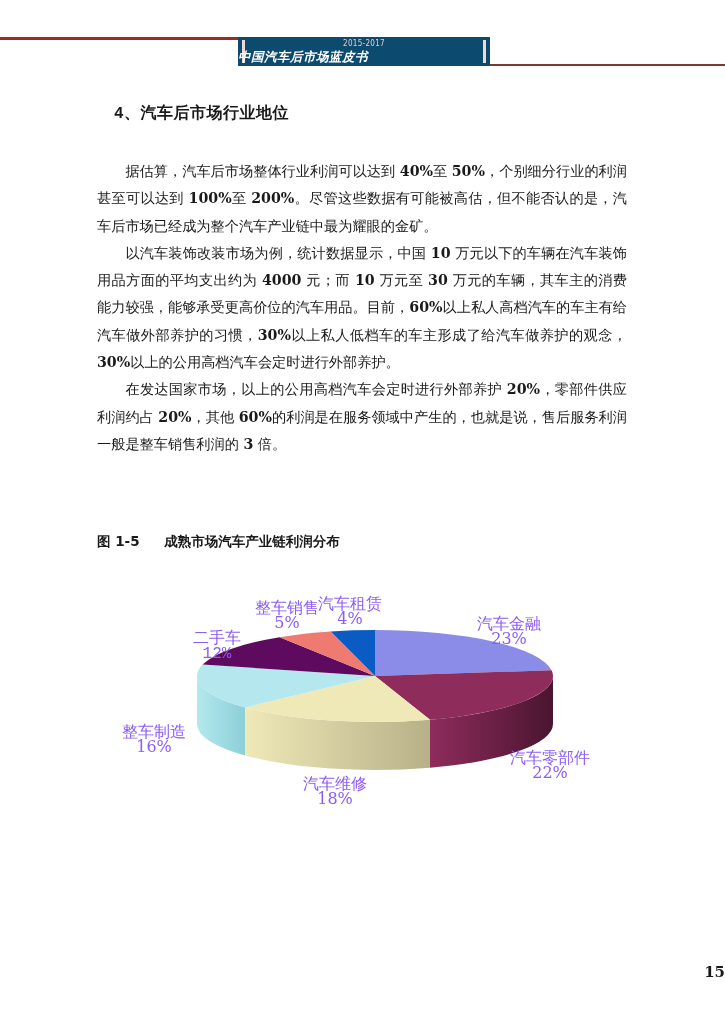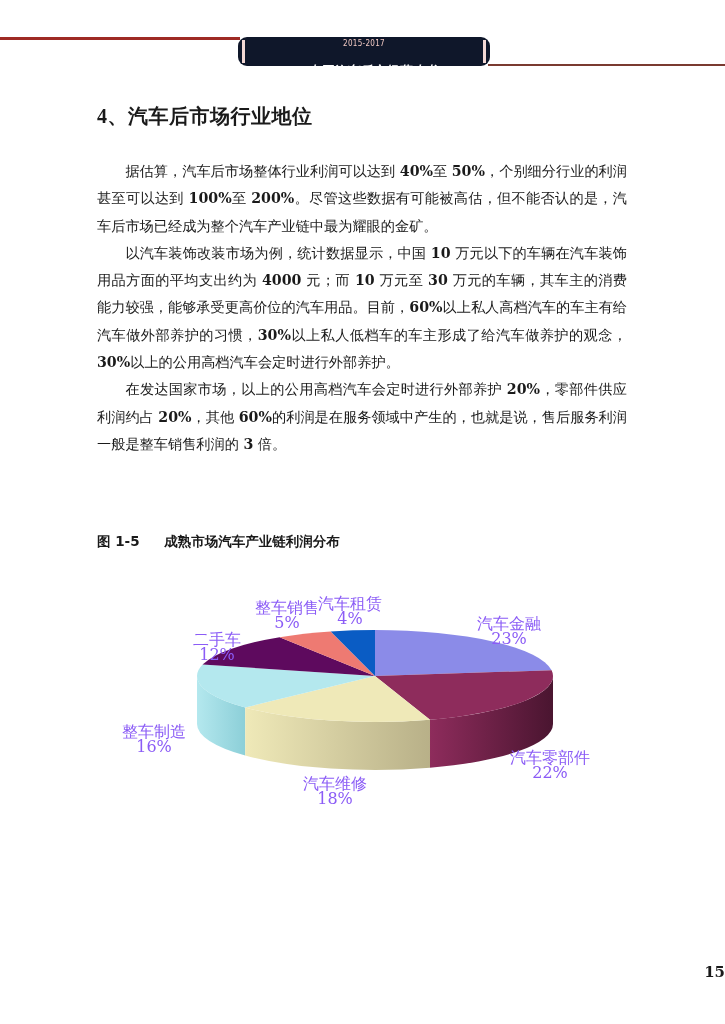--- a/index.html
+++ b/index.html
@@ -1,30 +1,30 @@
 <!DOCTYPE html>
 <html><head>
 <meta charset="utf-8">
 <style>
   * { margin: 0; padding: 0; box-sizing: border-box; }
   html, body { width: 725px; height: 1024px; background: #ffffff; overflow: hidden; }
   body { position: relative; font-family: "DejaVu Serif", "Liberation Serif", serif; color: #1a1a1a; }
 
   .hdr-line-left { position: absolute; left: 0; top: 37px; width: 240px; height: 3px; background: #9e2a24; }
   .hdr-line-right { position: absolute; left: 488px; top: 64px; width: 237px; height: 2px; background: #7a3a30; }
-  .hdr-box { position: absolute; left: 238px; top: 37px; width: 252px; height: 29px; background: #0f172a; border-radius: 9px; }
+  .hdr-box { position: absolute; left: 238px; top: 37px; width: 252px; height: 29px; background: #0c4a6e; }
   .hdr-bar-l { position: absolute; left: 4px; top: 3px; width: 3px; height: 23px; background: #f3d9d5; }
   .hdr-bar-r { position: absolute; right: 4px; top: 3px; width: 3px; height: 23px; background: #f3d9d5; }
   .hdr-year { position: absolute; left: 0; width: 100%; top: 2px; text-align: center; color: #f1c9c3;
     font-family: "DejaVu Sans Condensed", "DejaVu Sans", sans-serif; font-size: 8px; letter-spacing: 0.3px; }
-  .hdr-title { position: absolute; left: 8px; width: 100%; top: 12px; text-align: center; color: #ffffff;
-    font-family: "DejaVu Sans", sans-serif; font-weight: bold; font-style: italic; font-size: 12.5px; letter-spacing: 0.5px; margin-top: 14px; }
+  .hdr-title { position: absolute; left: 0; width: 100%; top: 12px; text-align: left; color: #ffffff;
+    font-family: "DejaVu Sans", sans-serif; font-weight: bold; font-style: italic; font-size: 12.5px; letter-spacing: 0.5px; }
 
-  .section-title { position: absolute; left: 97px; top: 103px; font-size: 20px; font-weight: bold;
-    font-family: Liberation Serif, serif; letter-spacing: 0.5px; }
+  .section-title { position: absolute; left: 114px; top: 103px; font-size: 16px; font-weight: bold;
+    font-family: Liberation Mono, monospace; letter-spacing: 0.5px; }
 
   .body-text { position: absolute; left: 97px; top: 158px; width: 530px; font-size: 14.2px; line-height: 27.3px;
     font-family: "DejaVu Serif", serif; text-align: justify; }
   .body-text p { text-indent: 2em; }
   .body-text b { font-weight: bold; }
 
   .fig-caption { position: absolute; left: 97px; top: 533px; font-size: 13.5px; font-weight: bold;
     font-family: "DejaVu Sans", sans-serif; }
   .fig-caption .fig-num { margin-right: 20px; }
 
@@ -113,21 +113,21 @@
       <div>22%</div>
     </div>
     <div class="pie-label" style="left: 205px; top: 186px;">
       <div>汽车维修</div>
       <div>18%</div>
     </div>
     <div class="pie-label" style="left: 24px; top: 134px;">
       <div>整车制造</div>
       <div>16%</div>
     </div>
-    <div class="pie-label" style="left: 87px; top: 42px;">
+    <div class="pie-label" style="left: 87px; top: 42px; font-family: Liberation Mono, monospace;">
       <div>二手车</div>
       <div>12%</div>
     </div>
     <div class="pie-label" style="left: 157px; top: 10px;">
       <div>整车销售</div>
       <div>5%</div>
     </div>
     <div class="pie-label" style="left: 220px; top: 6px;">
       <div>汽车租赁</div>
       <div>4%</div>

